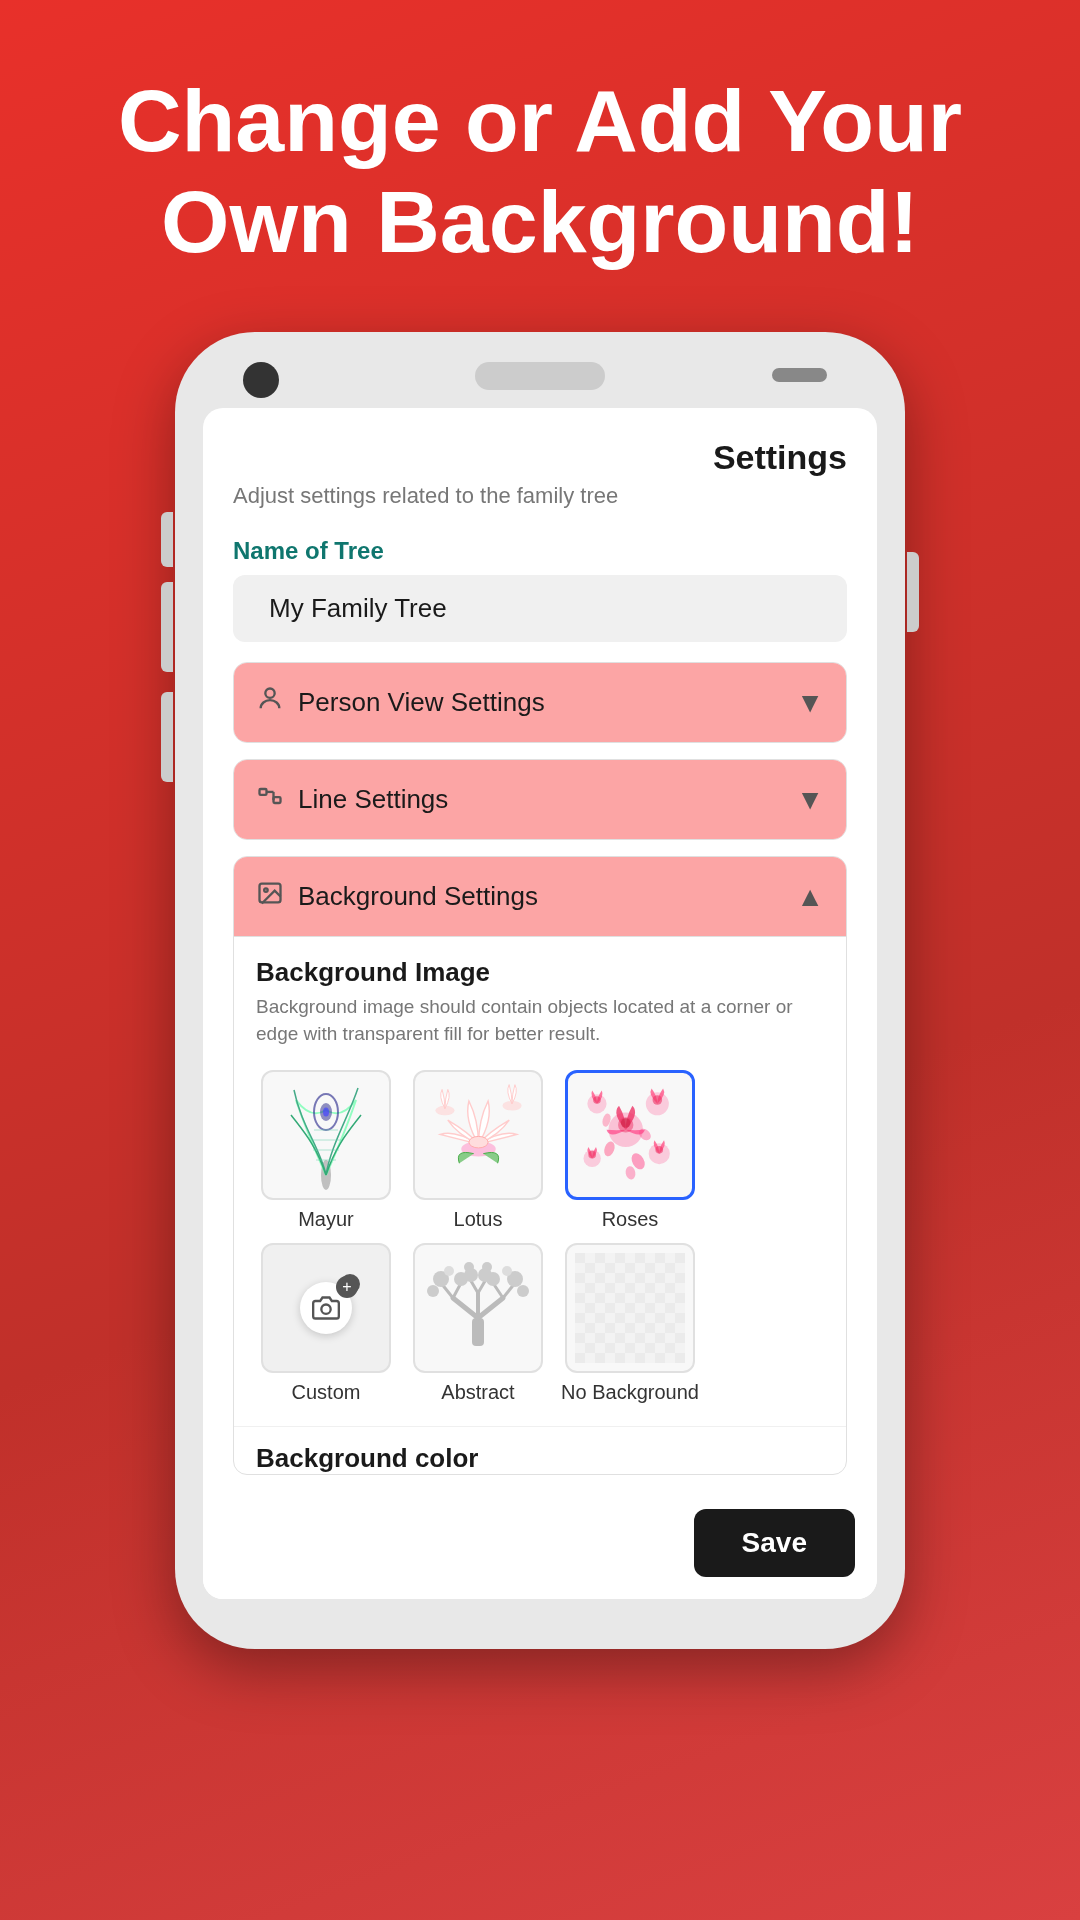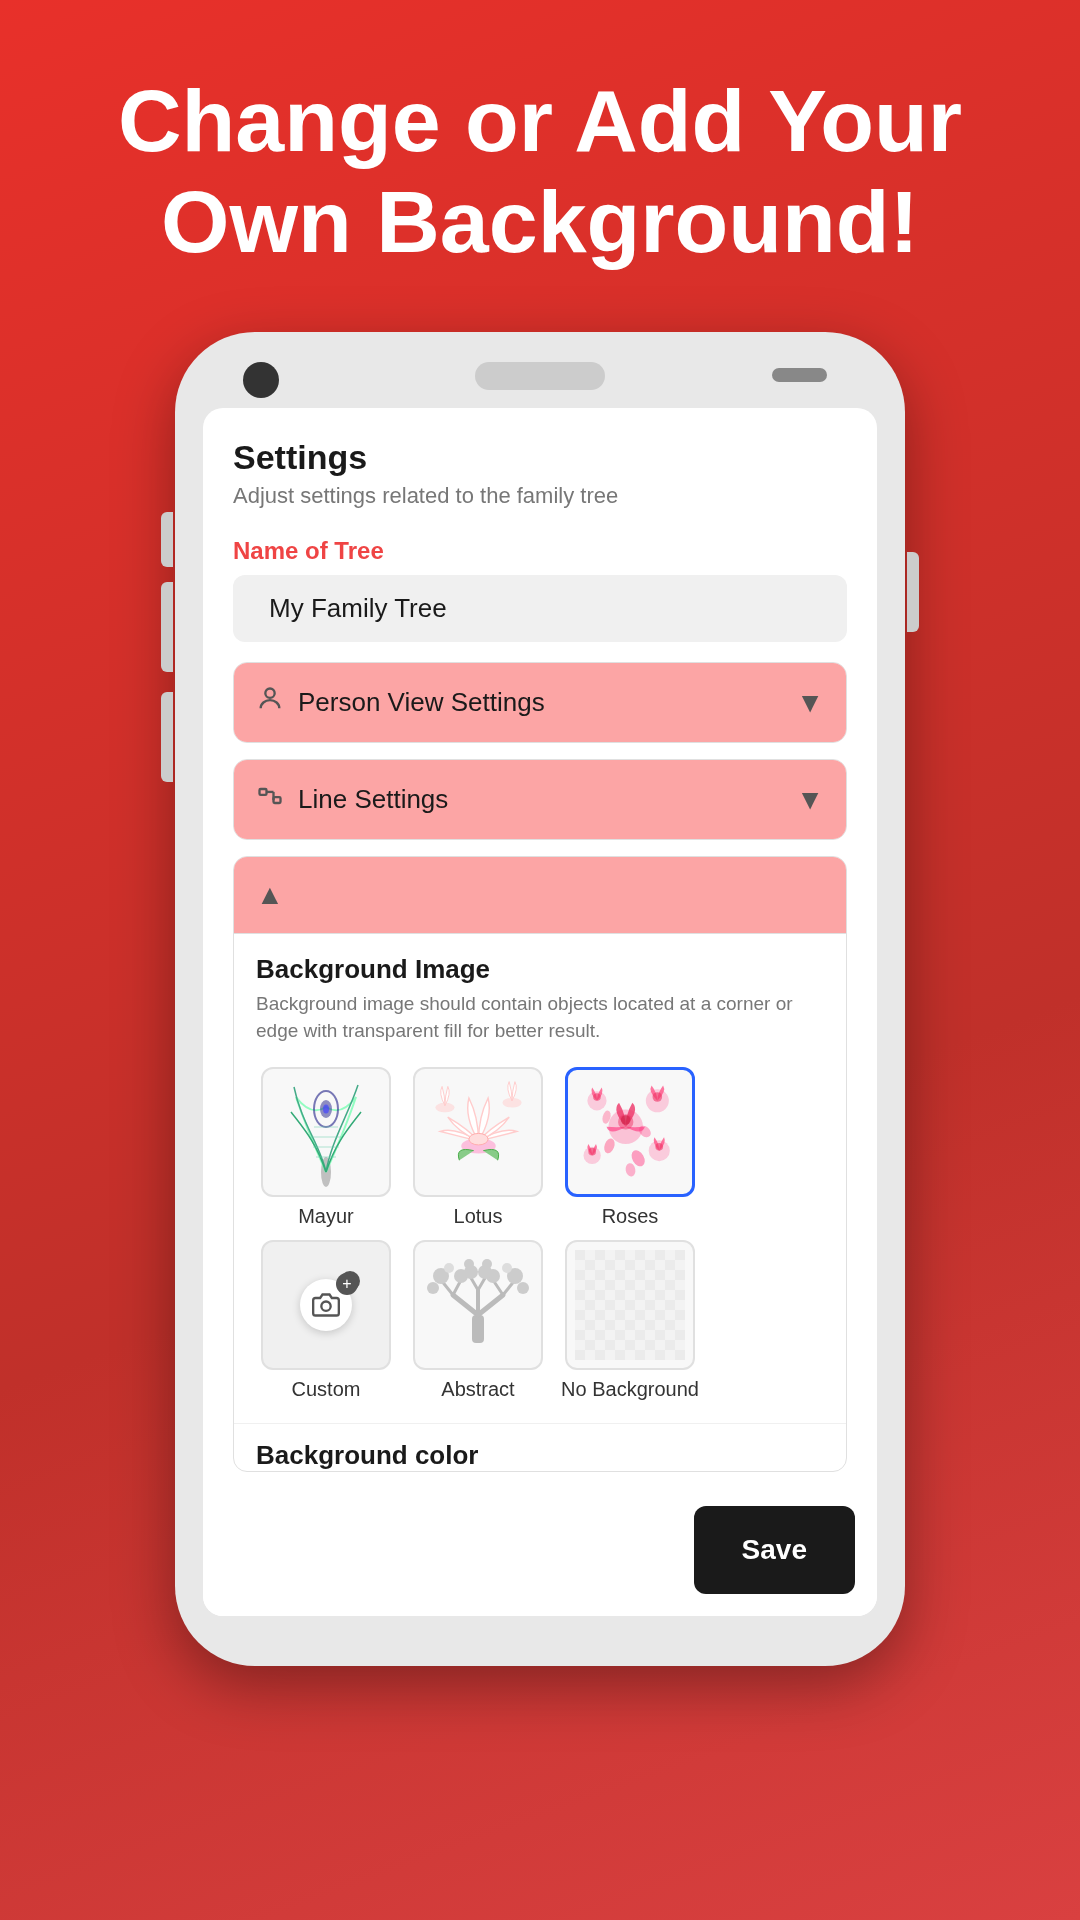--- a/index.html
+++ b/index.html
@@ -80,33 +80,34 @@
     
     .settings-page {
       padding: 30px 30px 0 30px;
     }
 
     .settings-title {
       font-size: 34px;
       font-weight: 700;
       color: #1a1a1a;
       margin-bottom: 6px;
+      text-align: right;
     }
 
     .settings-subtitle {
       font-size: 22px;
       color: #777;
       margin-bottom: 28px;
     }
 
     
     .field-label {
       font-size: 24px;
       font-weight: 700;
-      color: #ef4444;
+      color: #0f766e;
       margin-bottom: 10px;
     }
 
     .field-input {
       background: #f0f0f0;
       border-radius: 12px;
       padding: 18px 36px;
       font-size: 26px;
       color: #1a1a1a;
       width: 100%;
@@ -306,21 +307,21 @@
       justify-content: flex-end;
       padding: 18px 22px 22px 22px;
       background: white;
     }
 
     .save-btn {
       background: #1a1a1a;
       color: white;
       border: none;
       border-radius: 12px;
-      padding: 28px 48px;
+      padding: 18px 48px;
       font-size: 28px;
       font-weight: 700;
       cursor: pointer;
     }
 
     
     .phone-side-btn-right {
       position: absolute;
       right: -14px;
       top: 220px;
@@ -413,20 +414,30 @@
               </svg>
             </span>
             <span class="accordion-label">Line Settings</span>
           </div>
           <span class="chevron">▼</span>
         </div>
       </div>
 
       <div class="accordion-item">
         <div class="accordion-header">
+          <div class="accordion-header-left">
+            <span class="accordion-icon">
+              <svg width="28" height="28" viewBox="0 0 24 24" fill="none" stroke="#555" stroke-width="2">
+                <rect x="3" y="4" width="18" height="16" rx="2"></rect>
+                <circle cx="8.5" cy="9.5" r="1.5"></circle>
+                <polyline points="21,15 16,10 5,21"></polyline>
+              </svg>
+            </span>
+            <span class="accordion-label">Background Settings</span>
+          </div>
           <span class="chevron">▲</span>
         </div>
 
         <div class="accordion-body">
           <div class="bg-image-title">Background Image</div>
           <div class="bg-image-desc">Background image should contain objects located at a corner or edge with transparent fill for better result.</div>
 
           <div class="bg-grid">
 
             <div class="bg-item">

